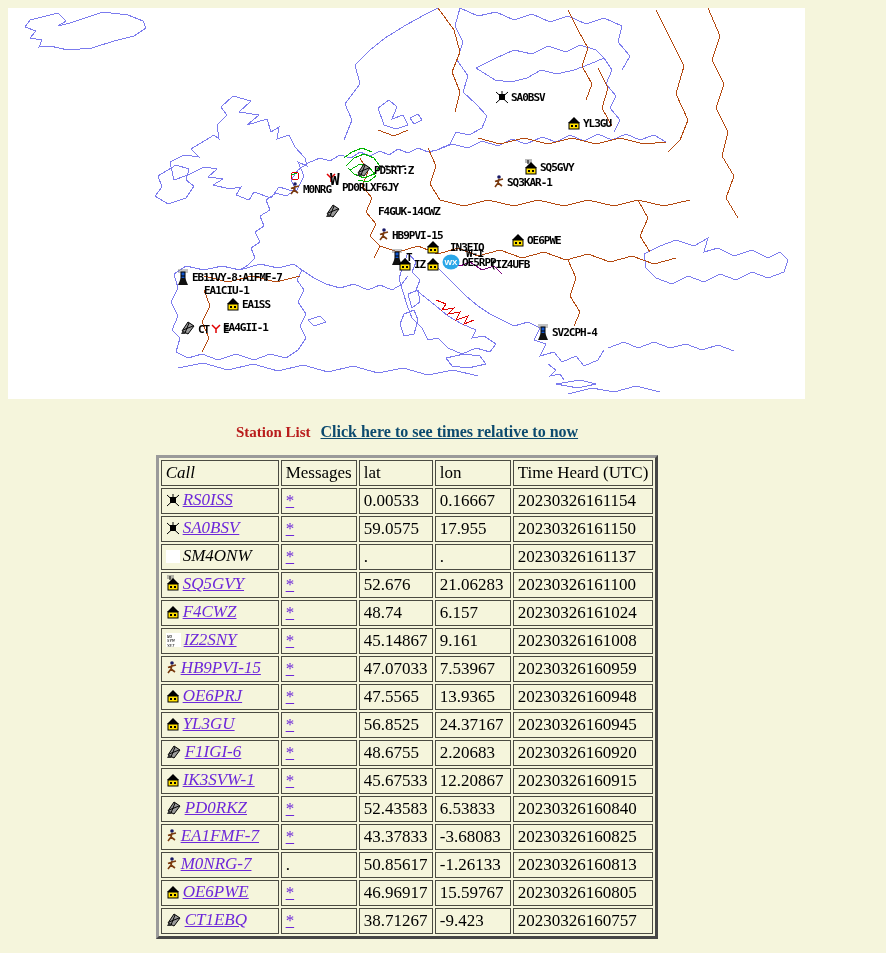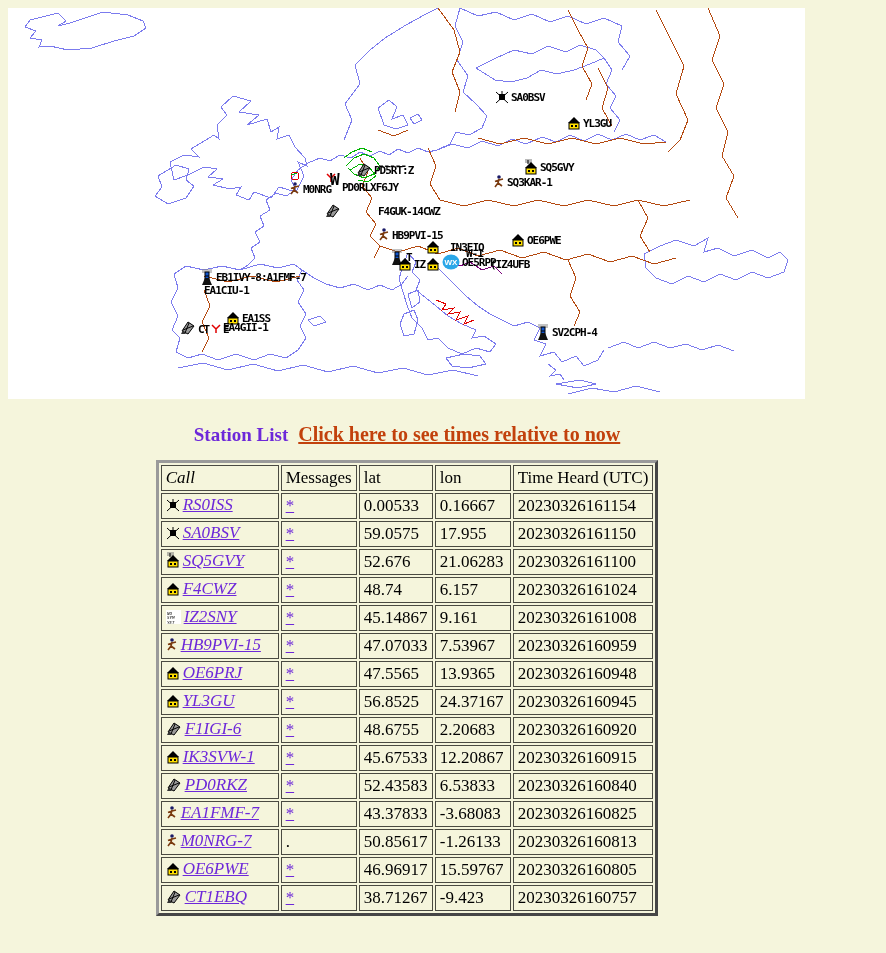--- a/index.html
+++ b/index.html
@@ -24,23 +24,23 @@
   .station .lbl{
     font-family:"DejaVu Sans Mono", monospace;
     font-weight:bold;font-size:11px;letter-spacing:-1px;color:#000;
     line-height:1;
   }
   .station .lbl.lbl-large{font-size:16px;letter-spacing:0;}
   
   .heading{
     text-align:center;margin:24px 0 14px 0;
   }
-  .heading .title{font-size:19px;font-weight:bold;color:#6d28d9;}
+  .heading .title{font-size:15px;font-weight:bold;color:#b91c1c;}
   .heading a{
-    font-size:20px;font-weight:bold;color:#c2410c;text-decoration:underline;
+    font-size:16px;font-weight:bold;color:#0c4a6e;text-decoration:underline;
     margin-left:6px;
   }
   
   .tablewrap{display:flex;justify-content:center;margin-top:10px;}
   table.stations{
     border:3px outset #9a9a9a;
     border-spacing:2px;
     background:#f5f5dc;
     font-family:"Liberation Serif", serif;
     font-size:17px;
@@ -313,35 +313,35 @@
           <span class="sicon">
             <svg width="14" height="13" viewBox="0 0 14 13">
               <polygon points="1,6 7,0 13,6" fill="#000"></polygon>
               <rect x="2" y="6" width="10" height="6" fill="#ffdf00" stroke="#000"></rect>
               <rect x="4" y="8" width="2" height="2" fill="#000"></rect>
               <rect x="8" y="8" width="2" height="2" fill="#000"></rect>
             </svg>
           </span>
           <span class="lbl">(IZ4UFB</span>
         </div>
-        <div class="station" style="left: 192px; top: 262px; text-align: right;">
+        <div class="station" style="left: 168px; top: 262px; text-align: right;">
           <span class="sicon">
             <svg width="14" height="17" viewBox="0 0 14 17">
               <path d="M2 1 H12 M2 3 H12" stroke="#888"></path>
               <rect x="5" y="3" width="4" height="12" fill="#1155cc" stroke="#000"></rect>
               <path d="M5 7 H9 M5 11 H9" stroke="#000"></path>
               <polygon points="2,16 12,16 9,9 5,9" fill="#111"></polygon>
             </svg>
           </span>
           <span class="lbl">EB1IVY-8:A1FMF-7</span>
         </div>
         <div class="station" style="left: 196px; top: 275px;">
           <span class="lbl">EA1CIU-1</span>
         </div>
-        <div class="station" style="left: 218px; top: 303px;">
+        <div class="station" style="left: 218px; top: 289px;">
           <span class="sicon">
             <svg width="14" height="13" viewBox="0 0 14 13">
               <polygon points="1,6 7,0 13,6" fill="#000"></polygon>
               <rect x="2" y="6" width="10" height="6" fill="#ffdf00" stroke="#000"></rect>
               <rect x="4" y="8" width="2" height="2" fill="#000"></rect>
               <rect x="8" y="8" width="2" height="2" fill="#000"></rect>
             </svg>
           </span>
           <span class="lbl">EA1SS</span>
         </div>
@@ -417,20 +417,29 @@
                   <line x1="13" y1="1" x2="1" y2="12" stroke="#000"></line>
                   <rect x="4" y="3" width="6" height="6" fill="#000"></rect>
                   <line x1="7" y1="0" x2="7" y2="3" stroke="#000"></line>
                 </svg></span><a href="#" class="call">SA0BSV</a></td>
     <td class="c-msg"><a href="#" class="msg">*</a></td>
     <td class="c-lat">59.0575</td>
     <td class="c-lon">17.955</td>
     <td class="c-time">20230326161150</td>
   </tr>
 
+  <tr>
+    <td class="c-call"><span class="sicon"><svg width="14" height="13" viewBox="0 0 14 13">
+                  <rect width="14" height="13" fill="#ffffff"></rect>
+                </svg></span><span>SM4ONW</span></td>
+    <td class="c-msg"><a href="#" class="msg">*</a></td>
+    <td class="c-lat">.</td>
+    <td class="c-lon">.</td>
+    <td class="c-time">20230326161137</td>
+  </tr>
 
   <tr>
     <td class="c-call"><span class="sicon"><svg width="14" height="16" viewBox="0 0 14 16">
                   <path d="M1 1 H8 M1 3 H8" stroke="#777"></path>
                   <line x1="4" y1="1" x2="4" y2="5" stroke="#000"></line>
                   <polygon points="1,9 7,3 13,9" fill="#000"></polygon>
                   <rect x="2" y="9" width="10" height="6" fill="#ffdf00" stroke="#000"></rect>
                   <rect x="4" y="11" width="2" height="2" fill="#000"></rect>
                   <rect x="8" y="11" width="2" height="2" fill="#000"></rect>
                 </svg></span><a href="#" class="call">SQ5GVY</a></td>

